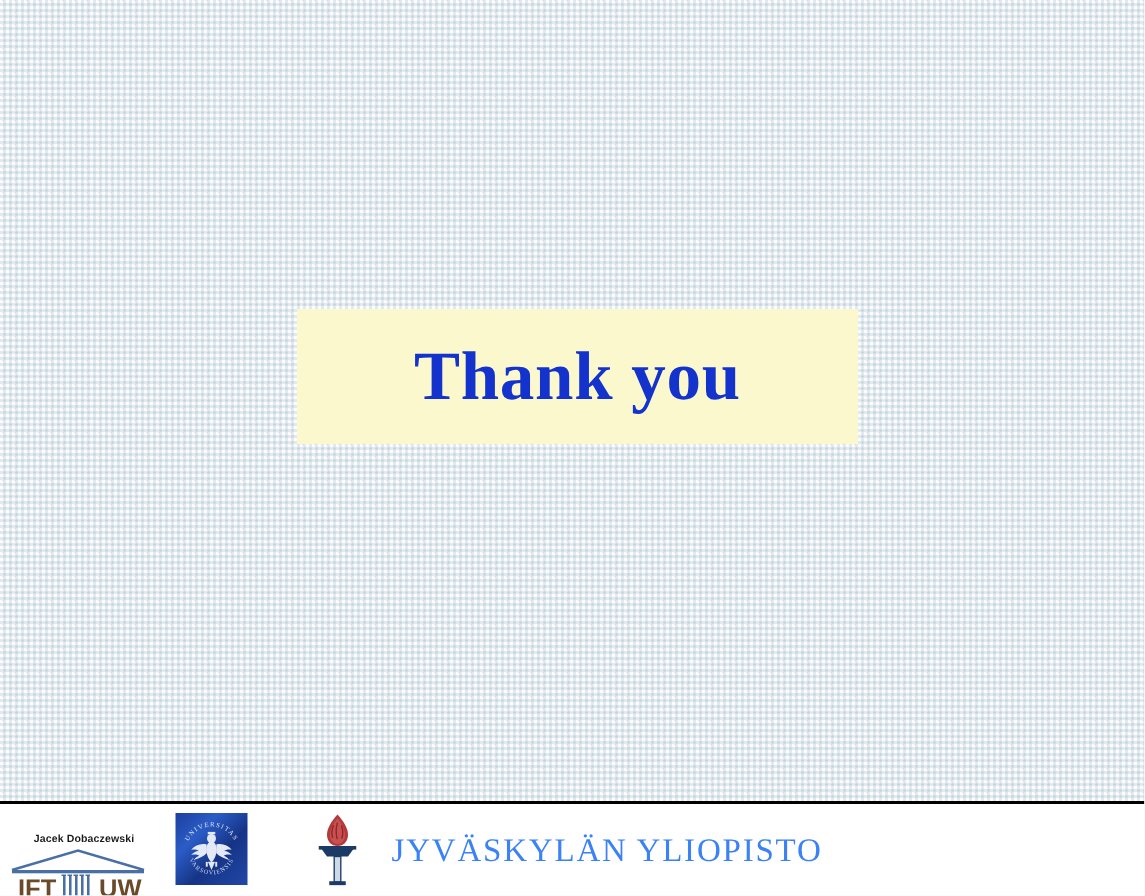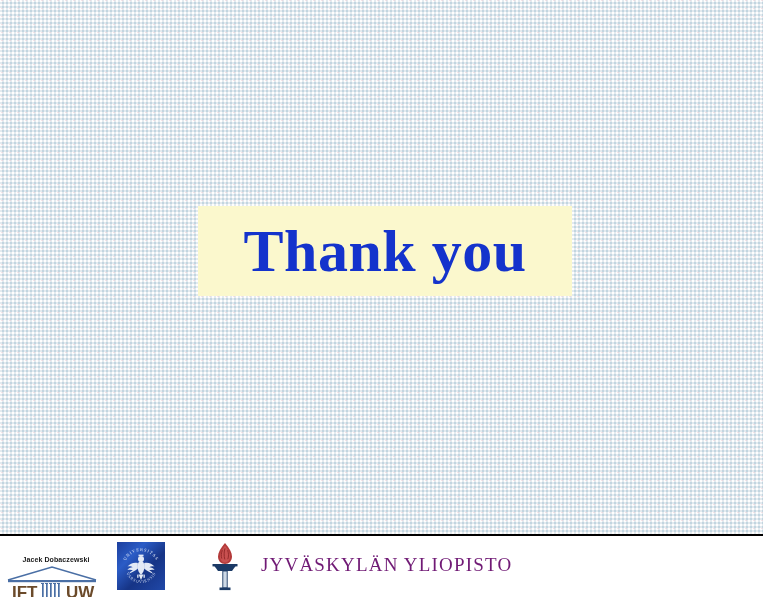--- a/index.html
+++ b/index.html
@@ -51,21 +51,21 @@
     height: 90px;
     background: #fbf8cd;
     display: flex;
     align-items: center;
     justify-content: center;
   }
   #title-text {
     color: #1433cc;
     font-family: "Liberation Serif", serif;
     font-weight: bold;
-    font-size: 60px;
+    font-size: 46px;
     line-height: 1;
     letter-spacing: 0.5px;
     white-space: nowrap;
   }
 
   
   #footer-bar {
     position: absolute;
     left: 0;
     top: 536px;
@@ -115,22 +115,22 @@
     top: 4px;
     width: 262px;
     height: 54px;
   }
   #jyu-torch { position: absolute; left: 0px; top: 0px; width: 44px; height: 52px; }
   #jyu-wordmark {
     position: absolute;
     left: 58px;
     top: 14px;
     font-family: "Liberation Serif", serif;
-    font-size: 19px;
-    color: #701a75;
+    font-size: 22px;
+    color: #3b82f6;
     letter-spacing: 1.2px;
     white-space: nowrap;
   }
 </style>
 </head>
 <body>
 
 <div id="slide-root">
 
   <div id="slide-canvas">

